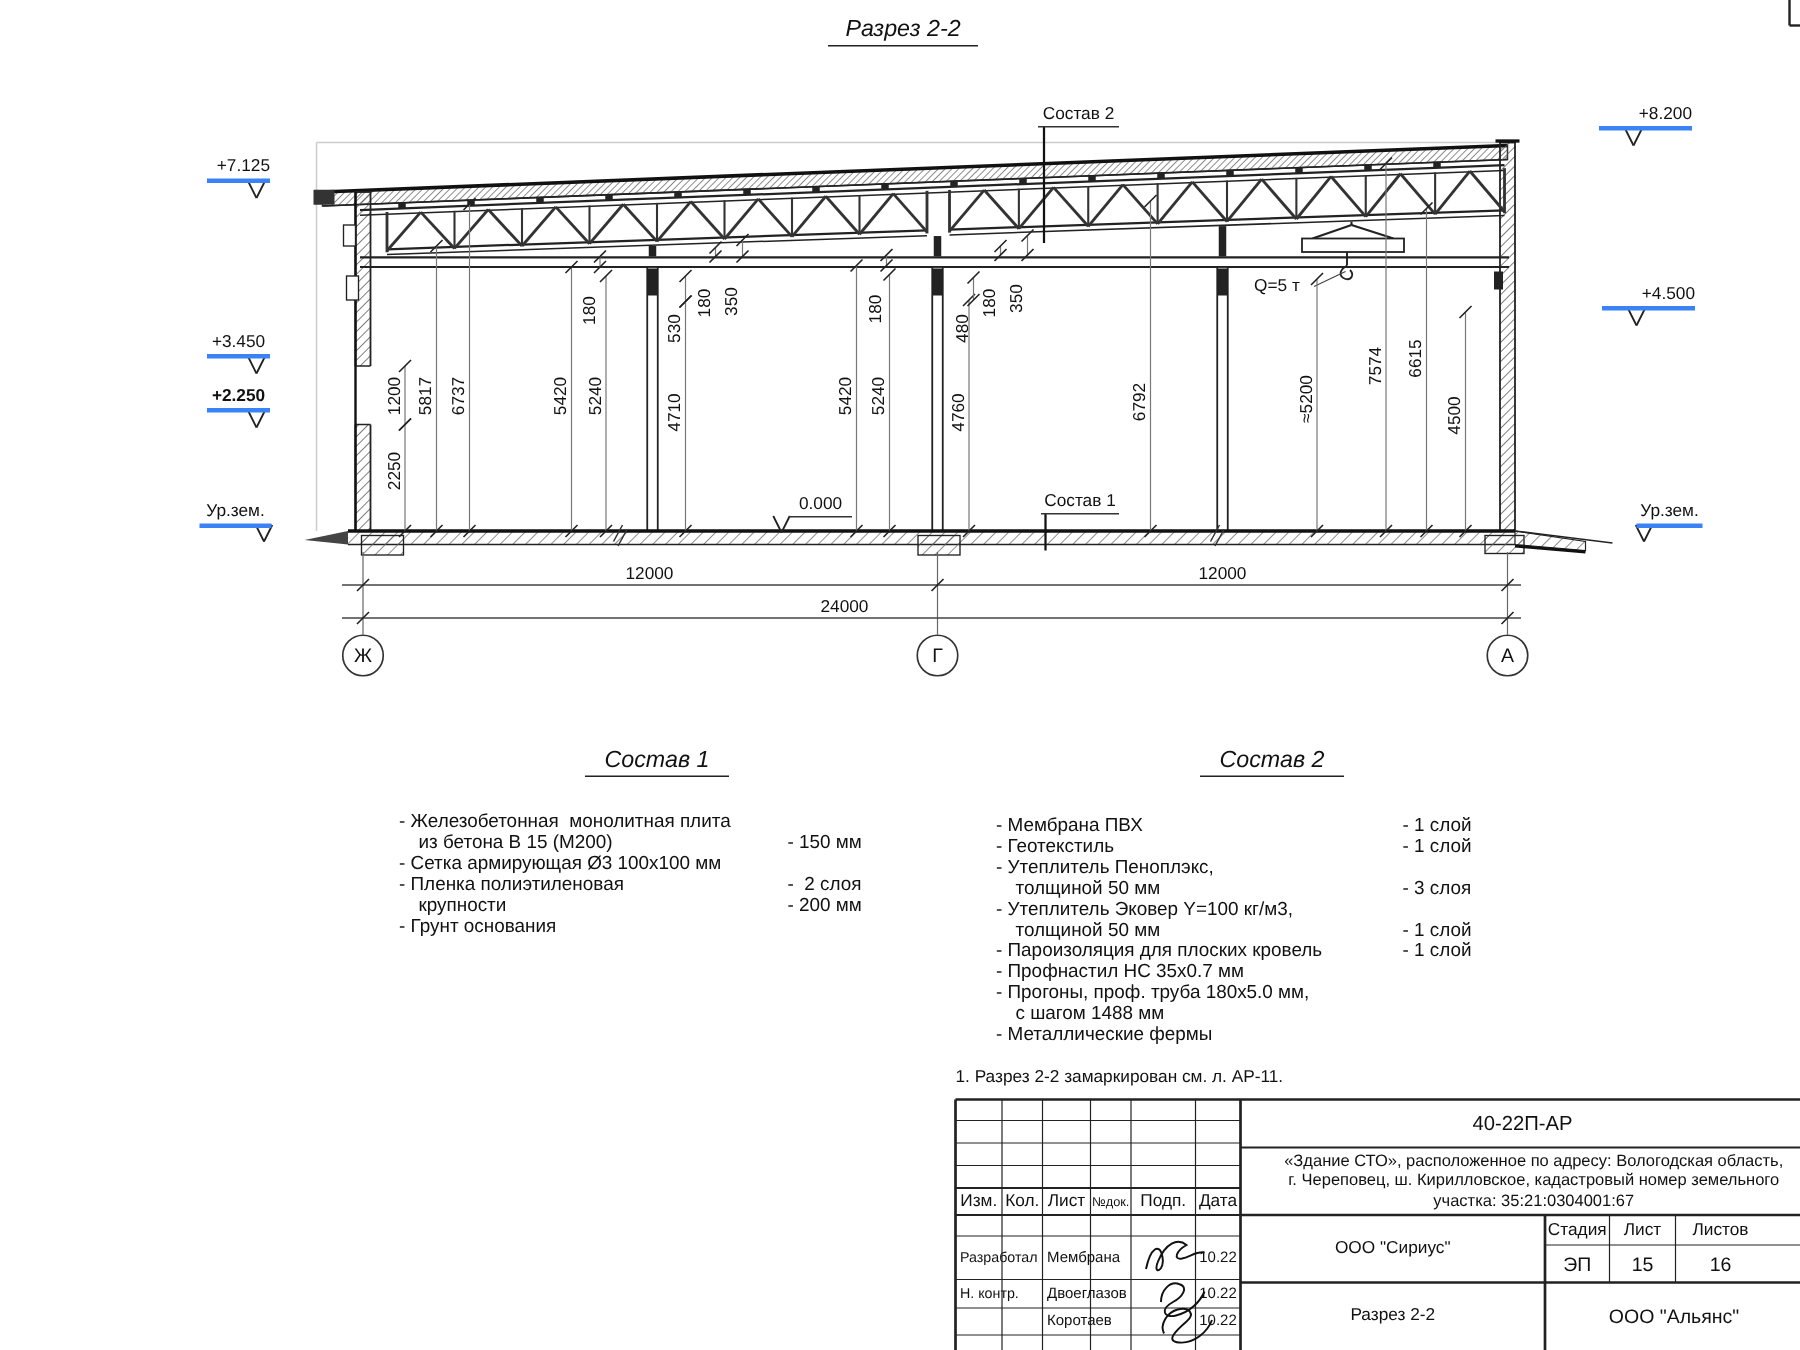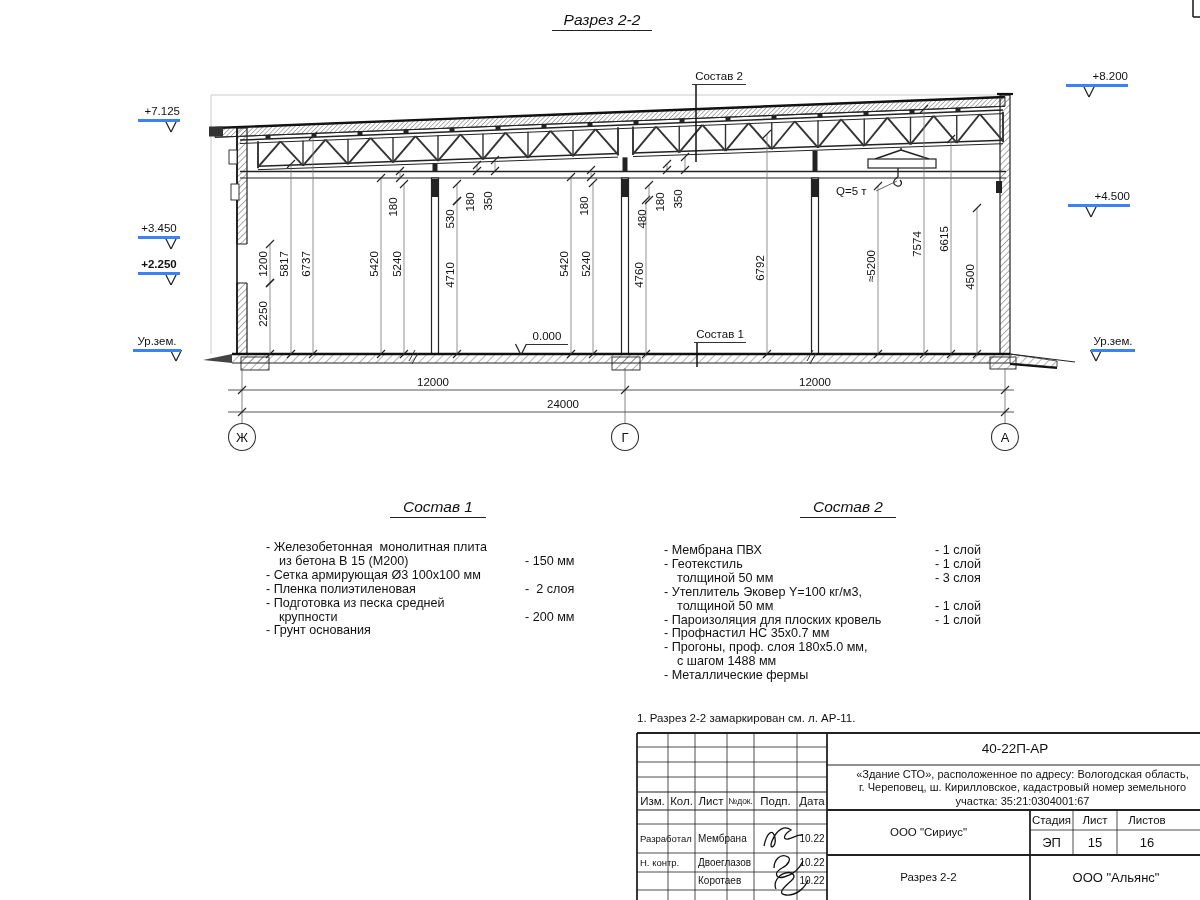--- a/index.html
+++ b/index.html
@@ -360,63 +360,63 @@
       </div>
       <div class="row">
         <div class="t">- Сетка армирующая Ø3 100х100 мм</div>
         <div class="v"></div>
       </div>
       <div class="row">
         <div class="t">- Пленка полиэтиленовая</div>
         <div class="v">-  2 слоя</div>
       </div>
       <div class="row">
-        <div class="t">- Подготовка из песка средней</div>
-        <div class="v"></div>
-      </div>
-      <div class="row">
         <div class="t ind">крупности</div>
         <div class="v">- 200 мм</div>
       </div>
       <div class="row">
         <div class="t">- Грунт основания</div>
         <div class="v"></div>
       </div>
     </div>
   <div id="comp2" class="comp-list" style="left:664px;top:544px;width:340px;">
       <div class="row">
         <div class="t">- Мембрана ПВХ</div>
         <div class="v">- 1 слой</div>
       </div>
       <div class="row">
         <div class="t">- Геотекстиль</div>
         <div class="v">- 1 слой</div>
       </div>
       <div class="row">
+        <div class="t">- Утеплитель Пеноплэкс,</div>
+        <div class="v"></div>
+      </div>
+      <div class="row">
         <div class="t ind">толщиной 50 мм</div>
         <div class="v">- 3 слоя</div>
       </div>
       <div class="row">
         <div class="t">- Утеплитель Эковер Y=100 кг/м3,</div>
         <div class="v"></div>
       </div>
       <div class="row">
         <div class="t ind">толщиной 50 мм</div>
         <div class="v">- 1 слой</div>
       </div>
       <div class="row">
         <div class="t">- Пароизоляция для плоских кровель</div>
         <div class="v">- 1 слой</div>
       </div>
       <div class="row">
         <div class="t">- Профнастил НС 35х0.7 мм</div>
         <div class="v"></div>
       </div>
       <div class="row">
-        <div class="t">- Прогоны, проф. слоя 180х5.0 мм,</div>
+        <div class="t">- Прогоны, проф. труба 180х5.0 мм,</div>
         <div class="v"></div>
       </div>
       <div class="row">
         <div class="t ind">с шагом 1488 мм</div>
         <div class="v"></div>
       </div>
       <div class="row">
         <div class="t">- Металлические фермы</div>
         <div class="v"></div>
       </div>

